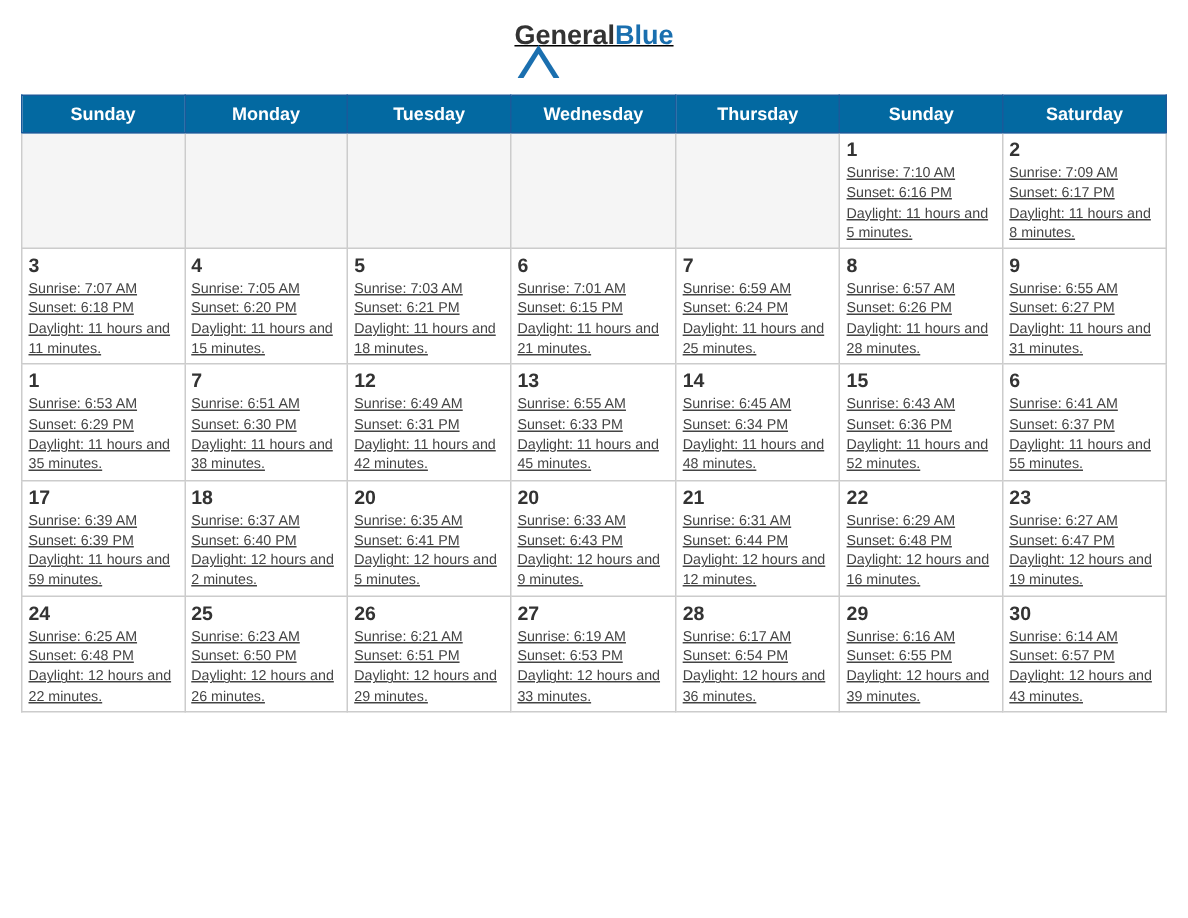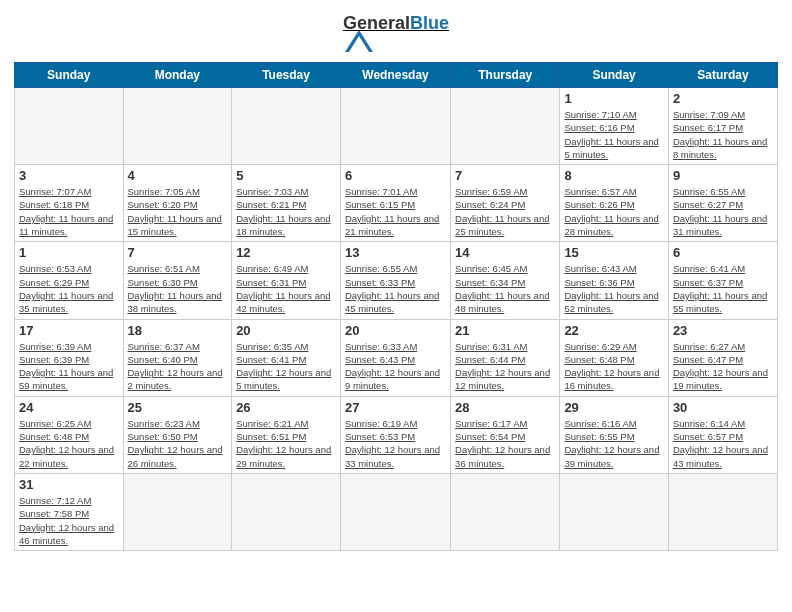--- a/index.html
+++ b/index.html
@@ -319,29 +319,15 @@
 Sunset: 6:55 PM
 Daylight: 12 hours and 39 minutes.</div>
           </td>
           <td>
             <div class="day-number">30</div>
             <div class="day-info">Sunrise: 6:14 AM
 Sunset: 6:57 PM
 Daylight: 12 hours and 43 minutes.</div>
           </td>
         </tr>
-        <tr>
-          <td>
-            <div class="day-number">31</div>
-            <div class="day-info">Sunrise: 7:12 AM
-Sunset: 7:58 PM
-Daylight: 12 hours and 46 minutes.</div>
-          </td>
-          <td class="empty"></td>
-          <td class="empty"></td>
-          <td class="empty"></td>
-          <td class="empty"></td>
-          <td class="empty"></td>
-          <td class="empty"></td>
-        </tr>
       </tbody>
   </table>
 </div>
 
 </body></html>

